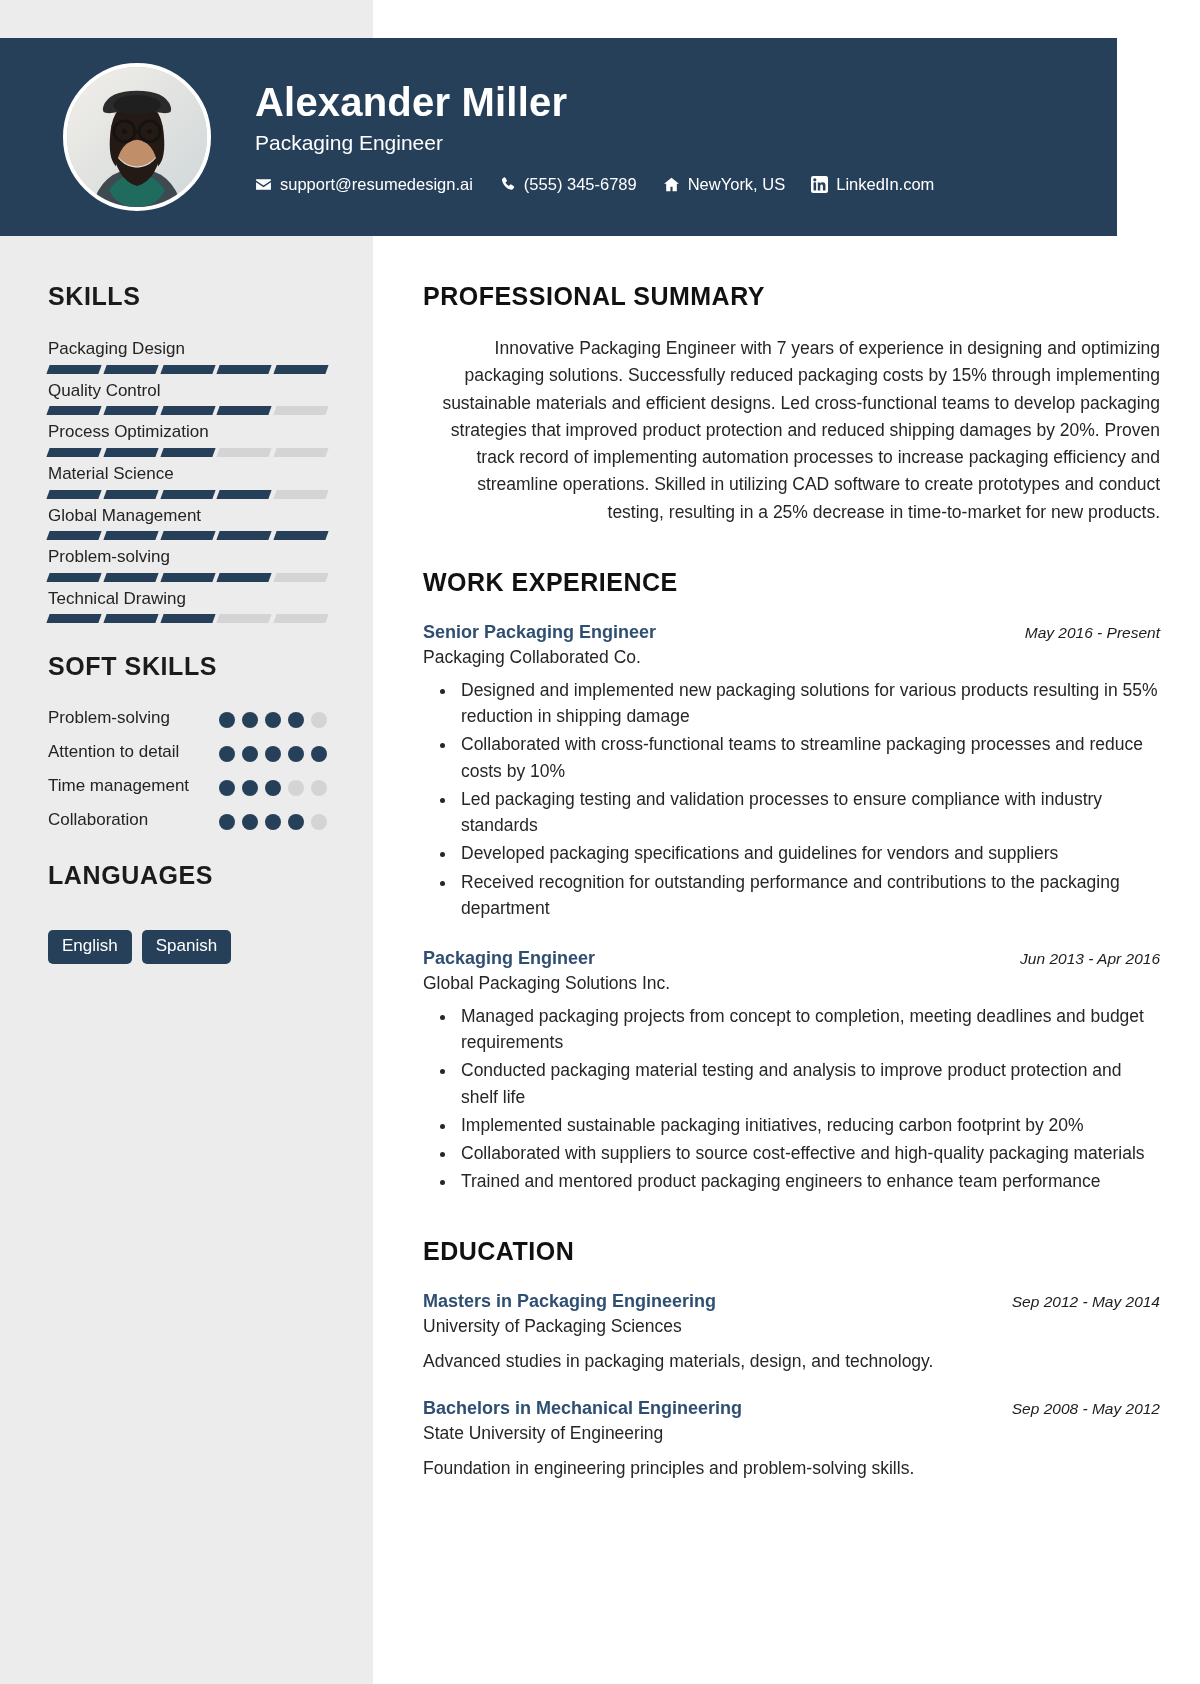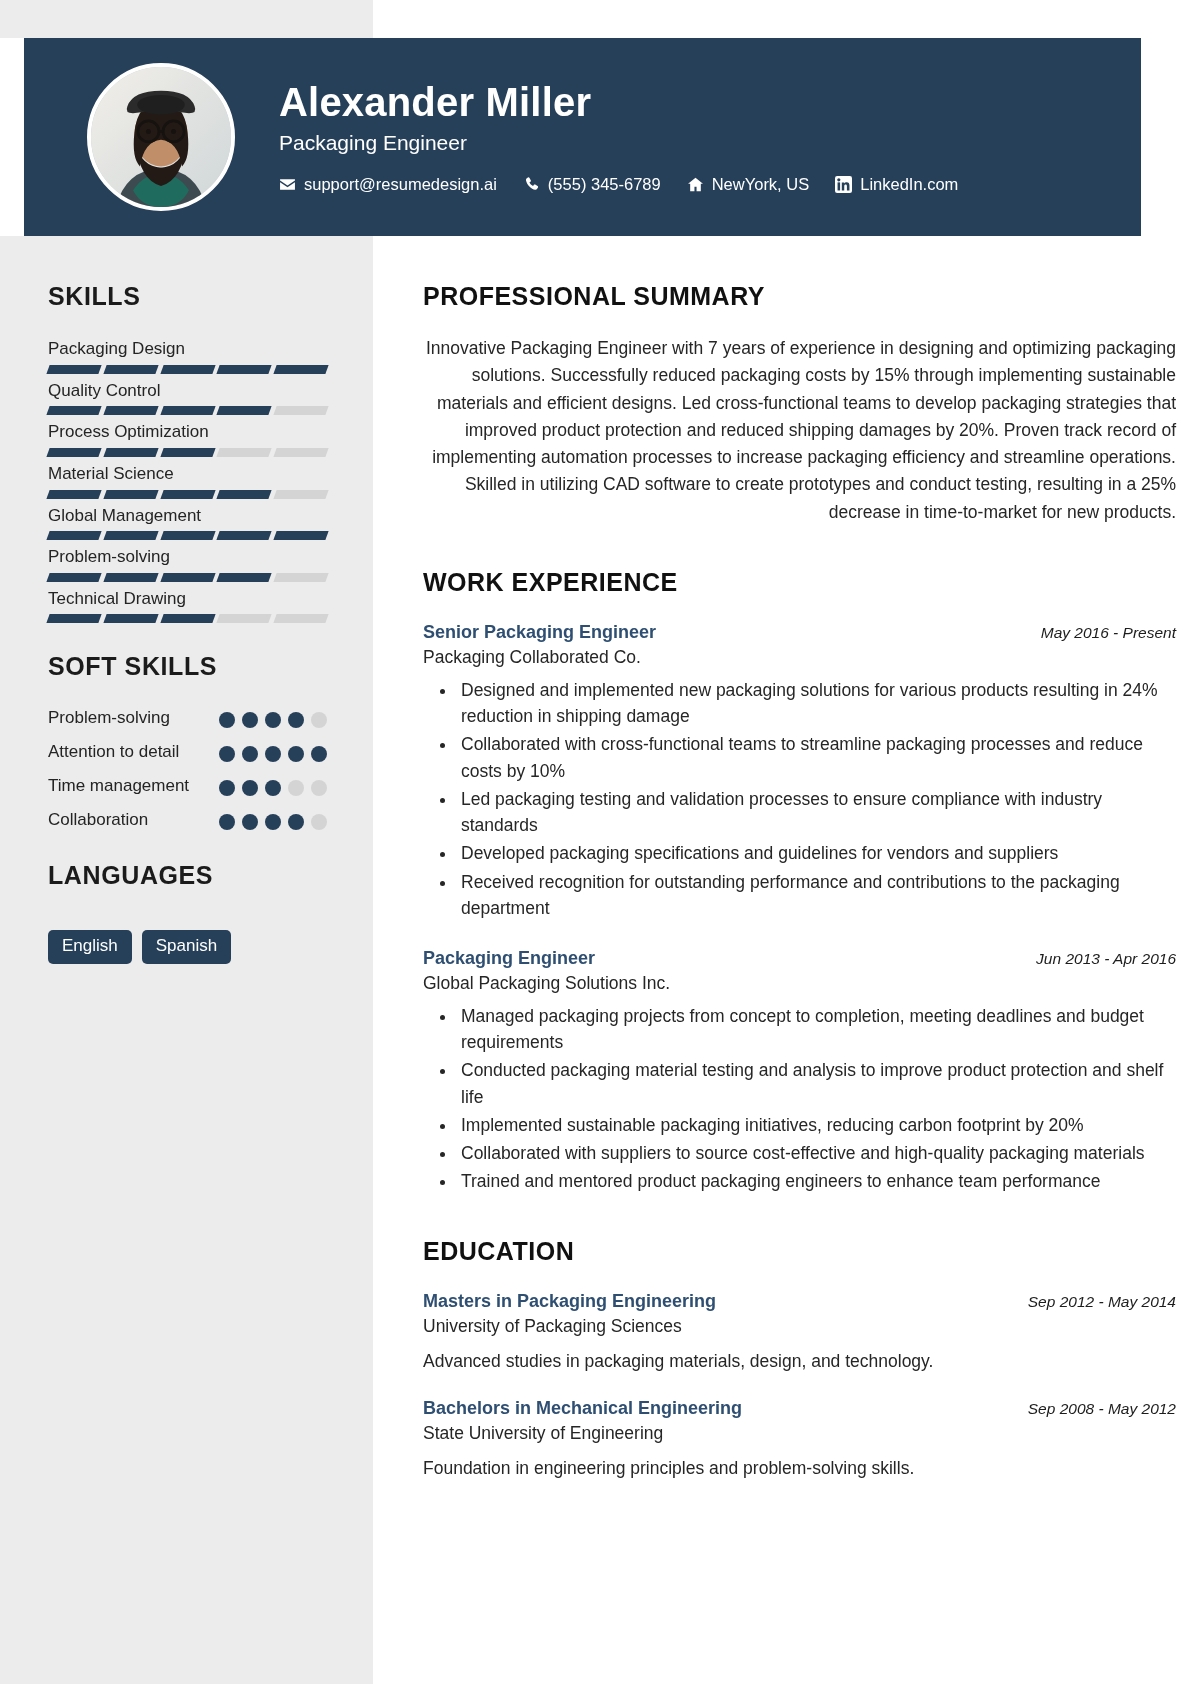--- a/index.html
+++ b/index.html
@@ -23,21 +23,20 @@
   .top-strip .right { flex: 1; background: #ffffff; }
 
   
   .header {
     background: #27405a;
     height: 198px;
     display: flex;
     align-items: center;
     padding-left: 63px;
     width: 1117px;
-    margin-left: 24px;
   }
   .avatar {
     width: 148px;
     height: 148px;
     border-radius: 50%;
     border: 4px solid #ffffff;
     overflow: hidden;
     flex: 0 0 auto;
     position: relative;
     background: #c9cfd4;
@@ -72,21 +71,21 @@
   .body-wrap { display: flex; align-items: stretch; }
   .sidebar {
     width: 373px;
     background: #ececec;
     padding: 46px 46px 60px 48px;
     min-height: 1448px;
   }
   .main {
     flex: 1;
     background: #ffffff;
-    padding: 46px 24px 40px 50px;
+    padding: 46px 40px 40px 50px;
     min-height: 1448px;
   }
 
   
   .side-title {
     font-size: 25px;
     font-weight: bold;
     color: #1b1b1b;
     letter-spacing: .6px;
     margin-bottom: 26px;
@@ -420,21 +419,21 @@
 
       <div class="sec-title gap">WORK EXPERIENCE</div>
       <div id="experience-list">
           <div class="entry">
             <div class="entry-head">
               <div class="entry-title">Senior Packaging Engineer</div>
               <div class="entry-date">May 2016 - Present</div>
             </div>
             <div class="entry-org">Packaging Collaborated Co.</div>
             <ul class="bullets">
-              <li>Designed and implemented new packaging solutions for various products resulting in 24% reduction in shipping damage</li>
+              <li>Designed and implemented new packaging solutions for various products resulting in 55% reduction in shipping damage</li>
               <li>Collaborated with cross-functional teams to streamline packaging processes and reduce costs by 10%</li>
               <li>Led packaging testing and validation processes to ensure compliance with industry standards</li>
               <li>Developed packaging specifications and guidelines for vendors and suppliers</li>
               <li>Received recognition for outstanding performance and contributions to the packaging department</li>
             </ul>
           </div>
           <div class="entry">
             <div class="entry-head">
               <div class="entry-title">Packaging Engineer</div>
               <div class="entry-date">Jun 2013 - Apr 2016</div>

